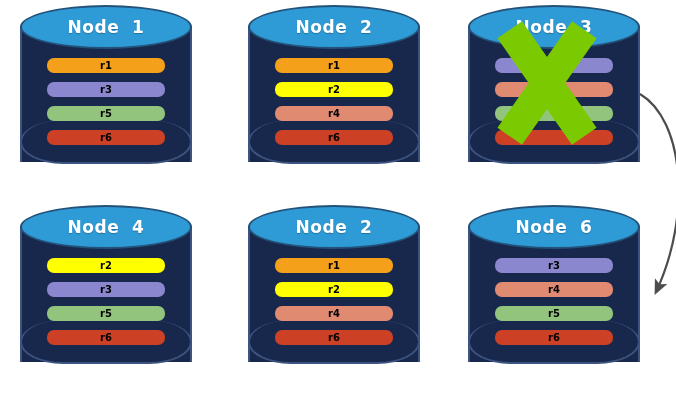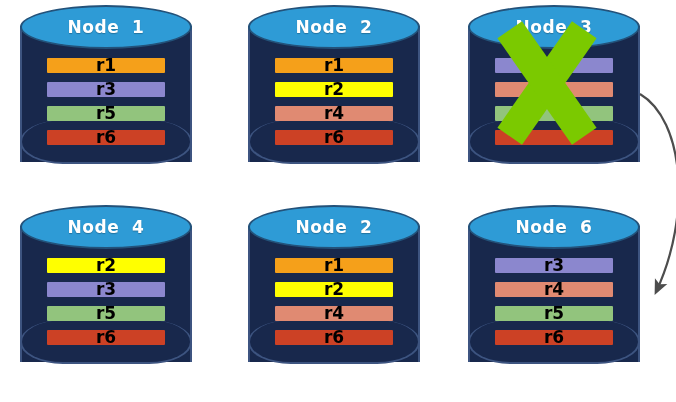--- a/index.html
+++ b/index.html
@@ -86,25 +86,25 @@
   .bars {
     position: absolute;
     left: 31px;
     top: 58px;
     width: 118px;
   }
   .bar {
     position: relative;
     height: 15px;
     margin-bottom: 9px;
-    border-radius: 1px;
+    border-radius: 7px;
     display: flex;
     align-items: center;
     justify-content: center;
-    font-size: 17px;
+    font-size: 10px;
     font-weight: bold;
     color: #000000;
     line-height: 1;
   }
   .bar:last-child { margin-bottom: 0; }
 
   
   .x-mark {
     position: absolute;
     left: 0;

